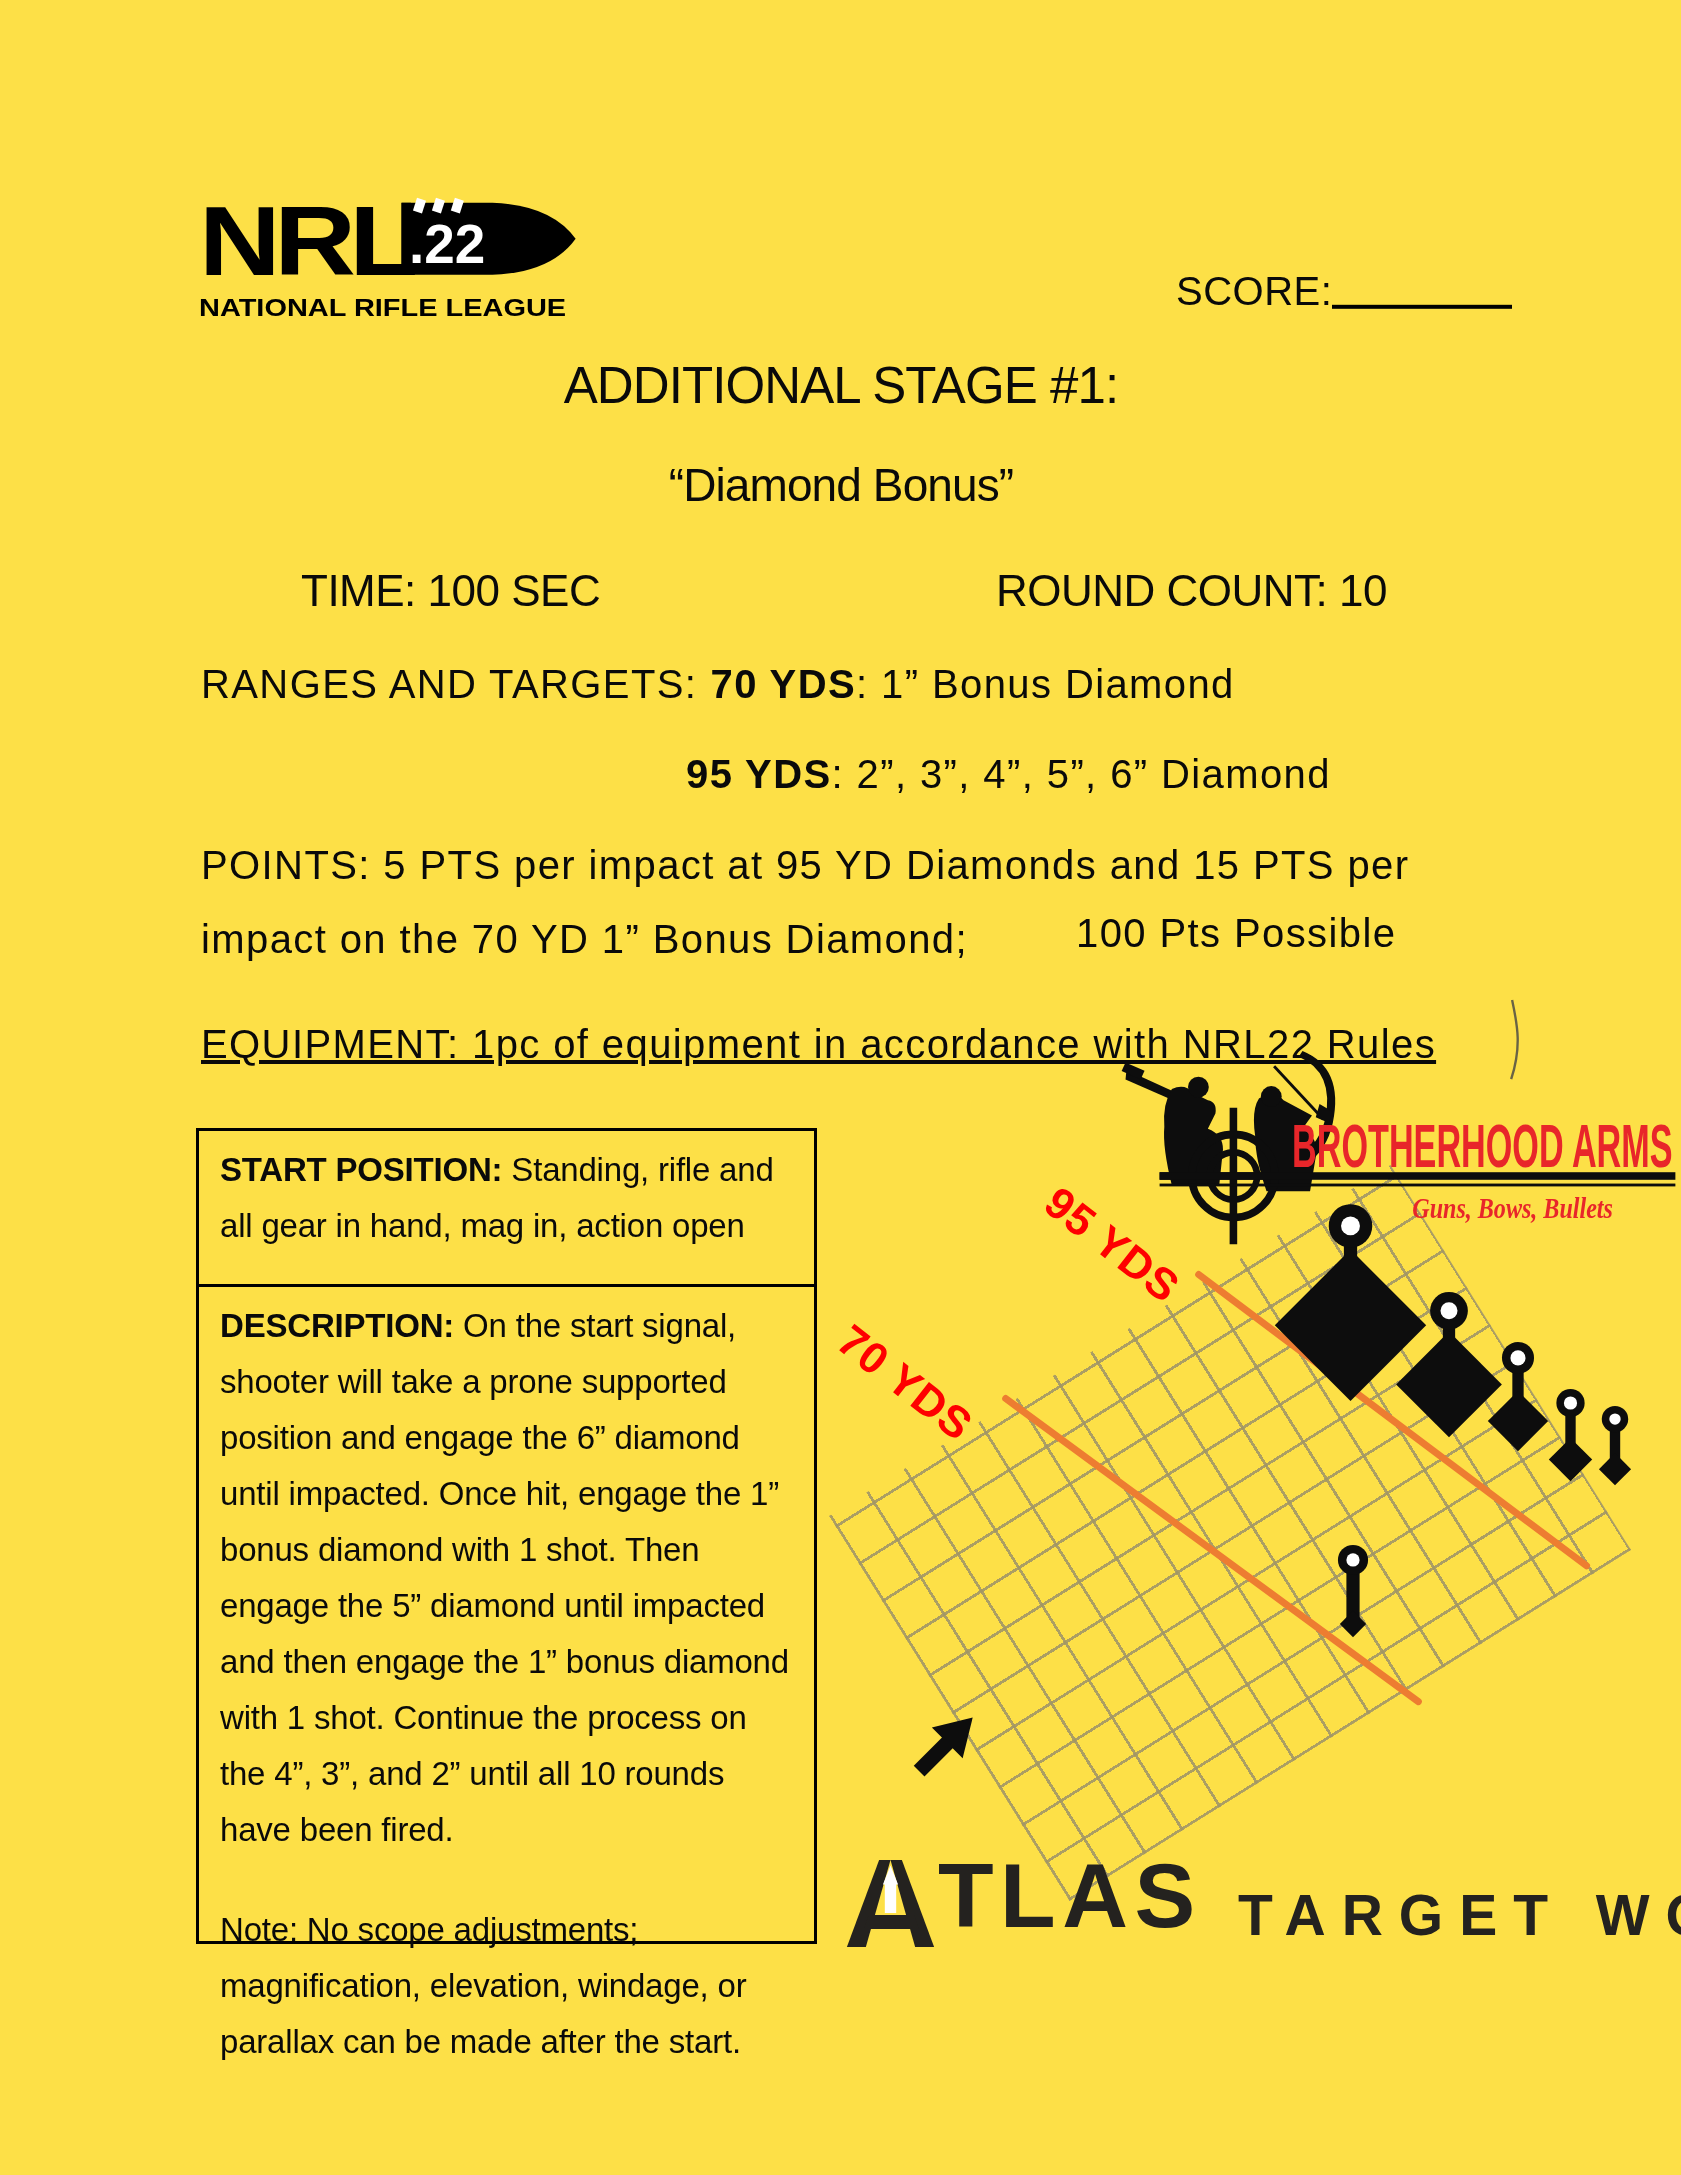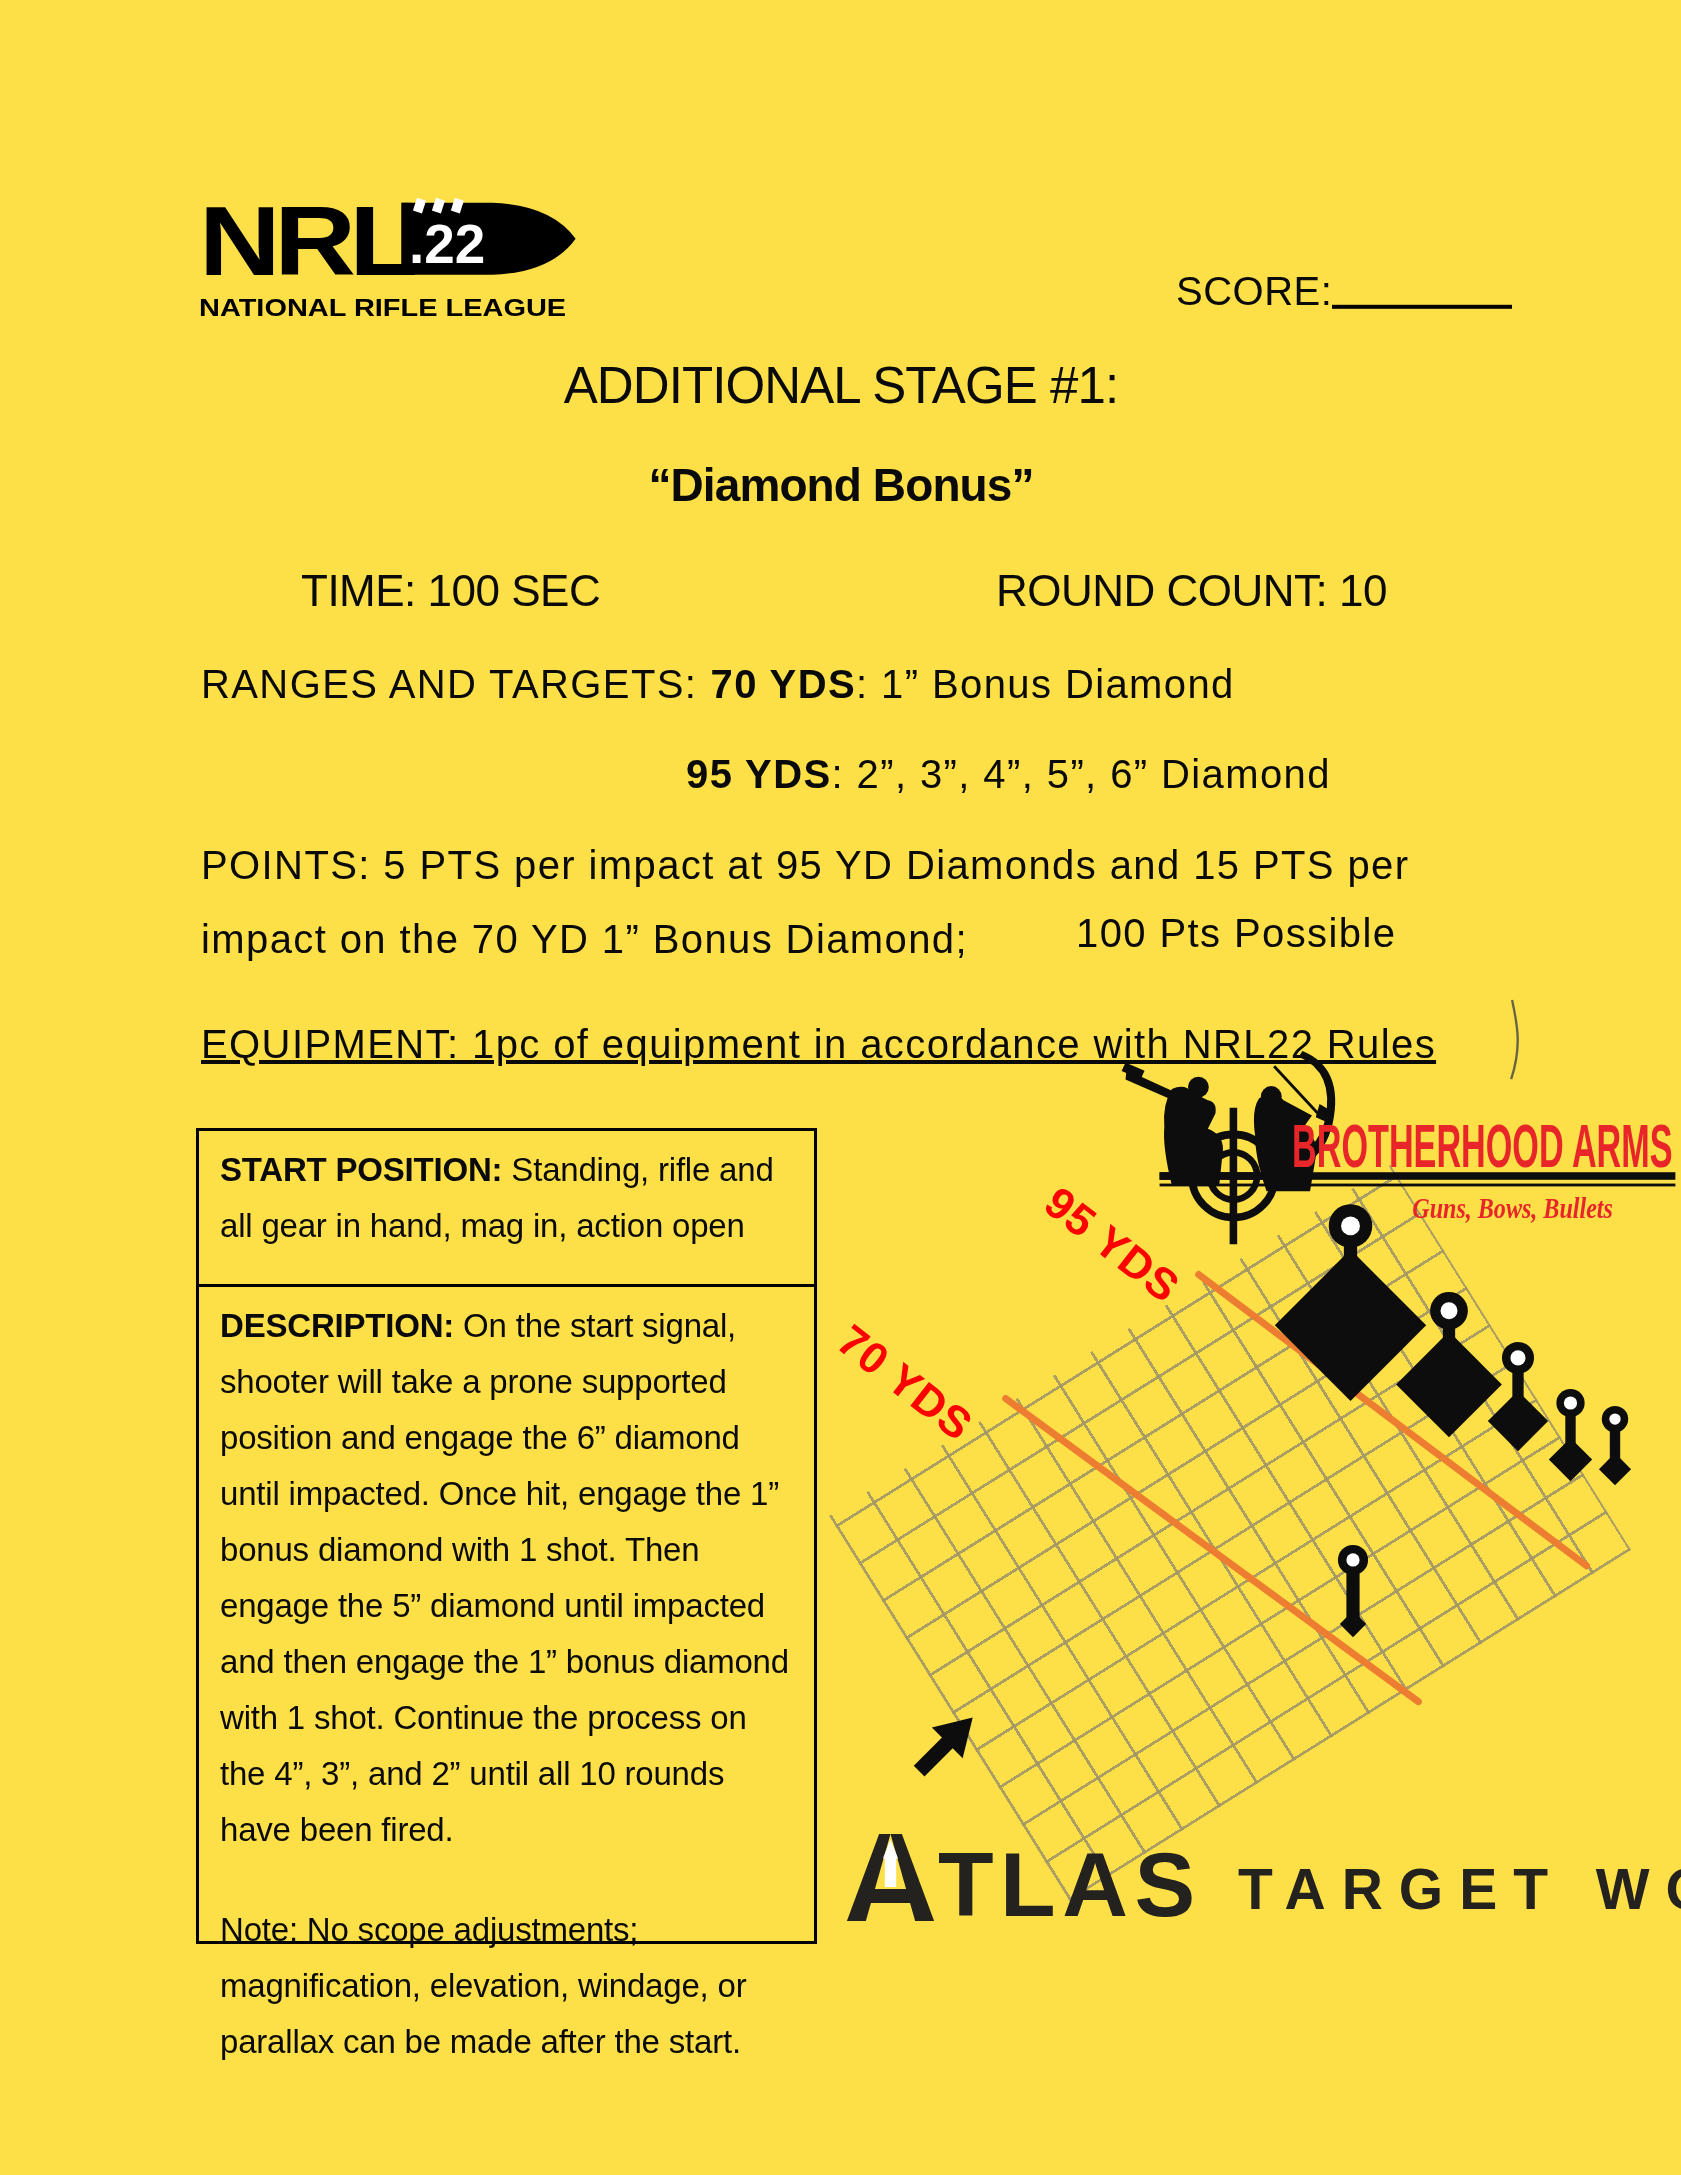--- a/index.html
+++ b/index.html
@@ -8,21 +8,21 @@
     font-family:"Liberation Sans", sans-serif; color:#0a0a0a; overflow:hidden;
     margin:0 auto;
   }
   .abs{position:absolute;}
   
   #nrl-logo{left:199px; top:180px;}
   #score-line{left:1176px; top:269px; font-size:40px; letter-spacing:0.5px; white-space:nowrap;}
   #score-blank{display:inline-block; width:180px; border-bottom:4.7px solid #000; transform:translateY(3.8px);}
   
   #stage-title{left:0; top:356px; width:1682px; text-align:center; font-size:51px; letter-spacing:-0.9px;}
-  #stage-subtitle{left:0; top:458px; width:1682px; text-align:center; font-size:46px; font-weight:bold; letter-spacing:-0.9px;}
+  #stage-subtitle{left:0; top:458px; width:1682px; text-align:center; font-size:46px; font-weight:normal; letter-spacing:-0.9px;}
   #time-label{left:301px; top:566px; font-size:44px; letter-spacing:-0.5px;}
   #round-label{left:996px; top:566px; font-size:44px; letter-spacing:-0.5px;}
   
   .bodyline{font-size:40px; letter-spacing:1.4px; white-space:nowrap;}
   #ranges-line{left:201px; top:662px;}
   #ranges-line b{margin-left:13.2px;}
   #range2-line{left:686px; top:752px;}
   #points-line1{left:201px; top:843px;}
   #points-line2{left:201px; top:917px;}
   #points-possible{left:1076px; top:911px;}
@@ -53,21 +53,21 @@
     z-index:3; letter-spacing:0.9px;
   }
   #label-95{left:1066px; top:1177px; transform:rotate(38deg);}
   #label-70{left:859px;  top:1315px; transform:rotate(38deg);}
   .target-svg{position:absolute; z-index:3;}
   #ne-arrow{left:904px; top:1699px; z-index:3;}
   #pen-mark{left:1495px; top:998px; z-index:0;}
   
   #brotherhood-logo{left:1117px; top:1049px; z-index:2;}
   #atlas-logo{left:845px; top:1830px; display:flex; align-items:flex-end; gap:36px; color:#24221f; z-index:4;}
-  #atlas-word{display:flex; align-items:flex-end;}
+  #atlas-word{display:flex; align-items:flex-start;margin-top:26px;}
   #atlas-tlas{font-size:91px; font-weight:800; letter-spacing:6.6px; line-height:0.88; margin-left:1.9px;}
   #atlas-suffix{font-size:57px; font-weight:700; letter-spacing:16px; line-height:1; padding-bottom:6.6px; white-space:nowrap;}
 </style>
 </head>
 <body>
 
 <div class="page">
 
   <svg id="nrl-logo" class="abs" width="388" height="144" viewBox="0 0 410 152">
     <text x="0" y="100" font-size="104" font-weight="bold" letter-spacing="-6" fill="#000" textLength="225" lengthAdjust="spacingAndGlyphs">NRL</text>

